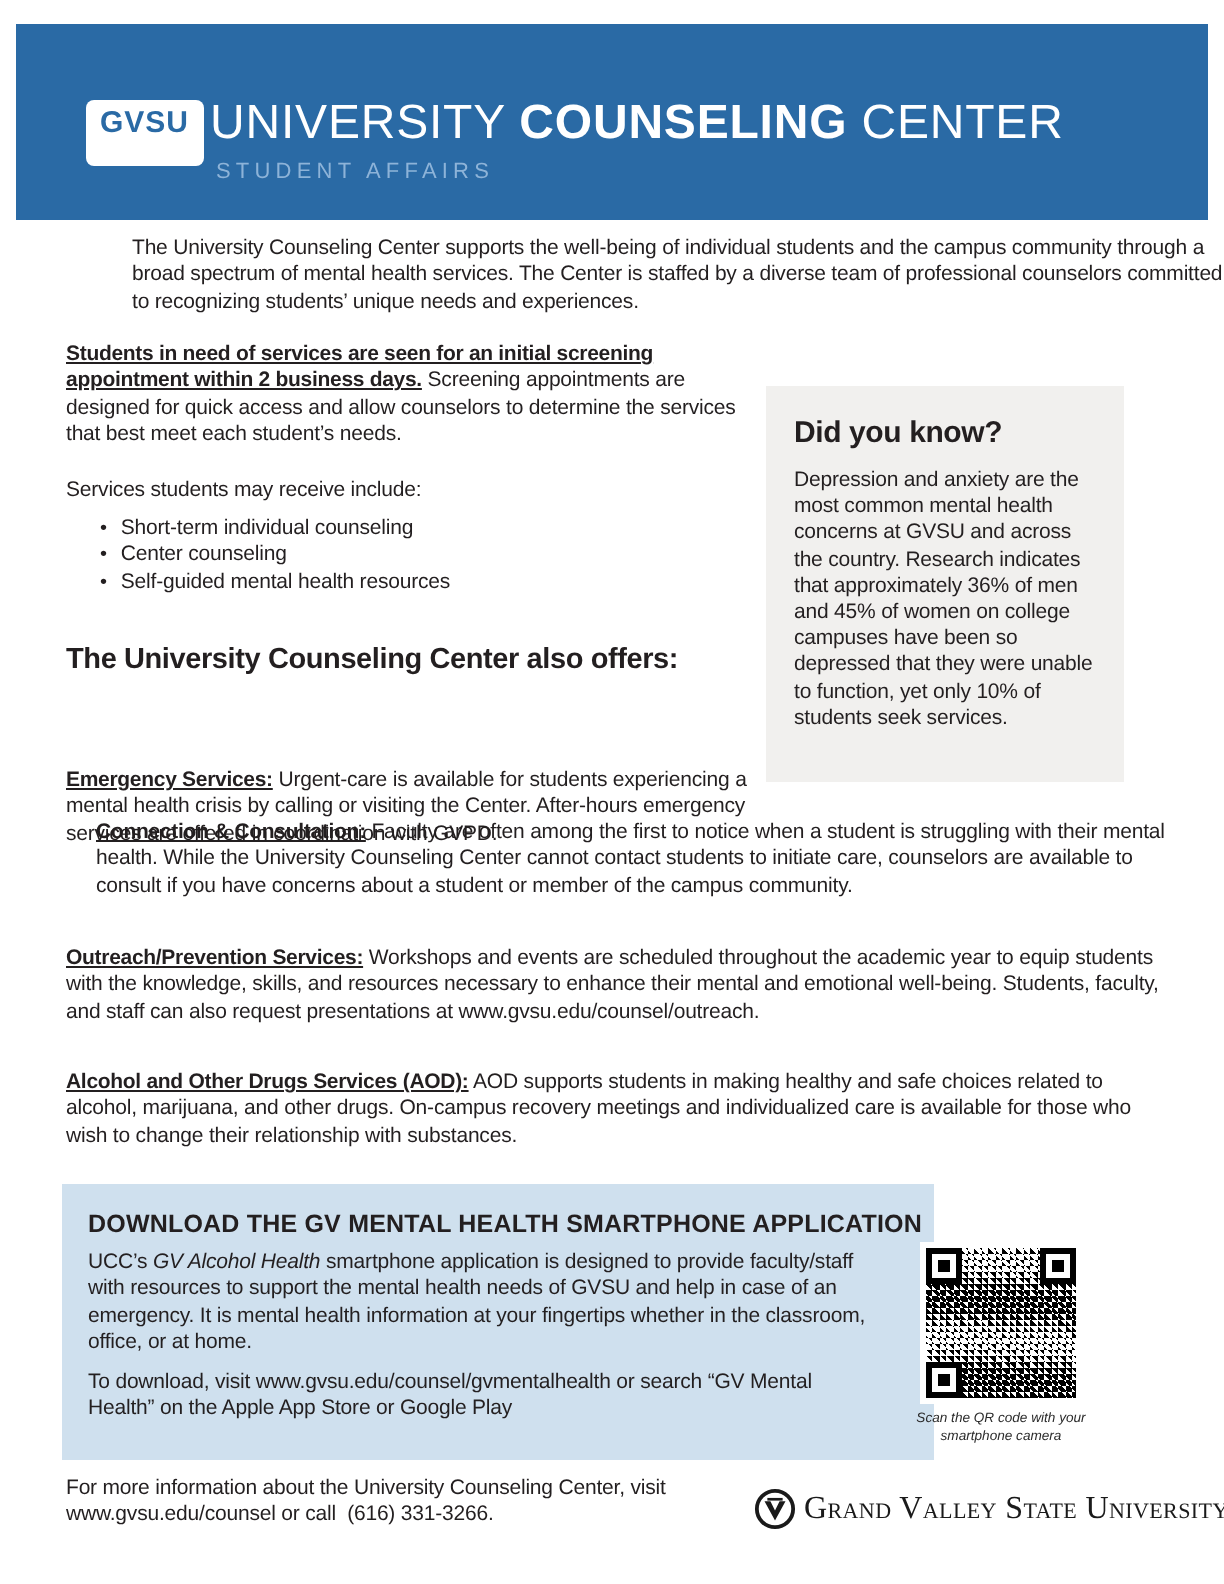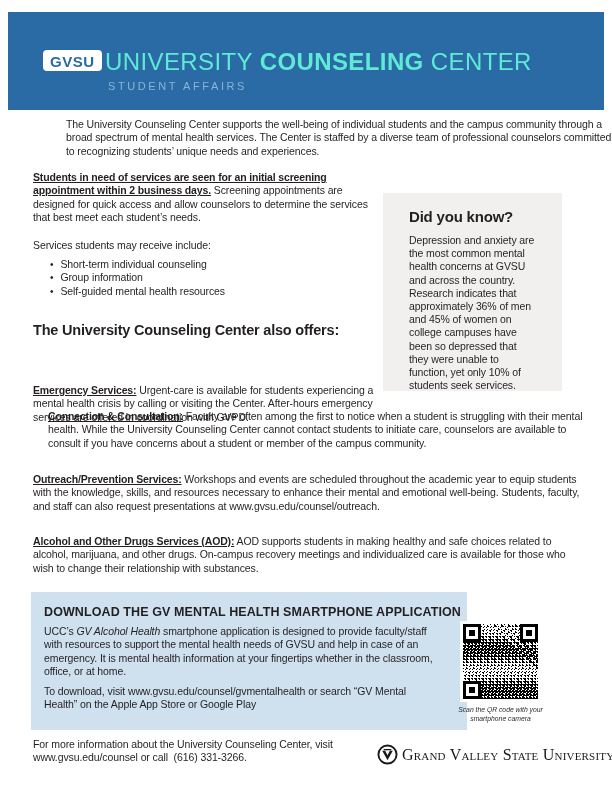--- a/index.html
+++ b/index.html
@@ -16,28 +16,28 @@
   .abs { position: absolute; }
 
   
   .band {
     position: absolute; left: 8px; top: 12px; width: 596px; height: 98px;
     background: #2a6aa5;
   }
   .badge {
     position: absolute; left: 35px; top: 38px;
     background: #ffffff; border-radius: 4px;
-    padding: 3px 7px 0 7px;
+    padding: 3px 7px 12px 7px;
   }
   .badge span {
     color: #2a6aa5; font-weight: bold; font-size: 15px; letter-spacing: 0.5px;
   }
   .band-title {
     position: absolute; left: 97px; top: 36px;
-    color: #5eead4; font-size: 24px; font-weight: normal; letter-spacing: 0.4px;
+    color: #ffffff; font-size: 24px; font-weight: normal; letter-spacing: 0.4px;
     white-space: nowrap;
   }
   .band-title strong { font-weight: bold; }
   .band-subtitle {
     position: absolute; left: 100px; top: 68px;
     color: #8db3d8; font-size: 11px; letter-spacing: 2.6px;
   }
 
   
   .para {
@@ -46,21 +46,21 @@
   .para strong { letter-spacing: -0.15px; text-decoration: underline; }
   .intro       { left: 48px; top: 118px; width: 549px; margin-left: 18px; }
   .screening   { left: 33px; top: 171px; width: 352px; }
   .svc-intro   { left: 33px; top: 239px; width: 352px; }
   .bullets     { left: 50px; top: 258px; width: 310px; list-style: none; }
   .bullets li  { font-size: 10.5px; line-height: 13.4px; letter-spacing: -0.1px; }
   .bullets li::before { content: "\2022"; margin-right: 7px; font-size: 10px; }
 
   .note-box {
     left: 383px; top: 193px; width: 179px; height: 198px;
-    background: #f1f0ee; padding: 15px 26px;
+    background: #f1f0ee; padding: 15px 14px;
   }
   .note-title { font-size: 15px; font-weight: bold; margin-bottom: 9px; letter-spacing: -0.2px; }
   .note-body  { font-size: 10.5px; line-height: 13.2px; letter-spacing: -0.1px; }
 
   .also-offers {
     left: 33px; top: 322px; width: 400px;
     font-size: 14.5px; font-weight: bold; letter-spacing: -0.2px;
   }
   .offer-0 { left: 33px; top: 348px; width: 352px; margin-top: 36px; }
   .offer-1 { left: 33px; top: 410px; width: 549px; margin-left: 15px; }
@@ -131,21 +131,21 @@
     <div class="band-subtitle">STUDENT AFFAIRS</div>
   </header>
 
   <p class="abs para intro">The University Counseling Center supports the well-being of individual students and the campus community through a broad spectrum of mental health services. The Center is staffed by a diverse team of professional counselors committed to recognizing students’ unique needs and experiences.</p>
 
   <p class="abs para screening"><strong>Students in need of services are seen for an initial screening appointment within 2 business days.</strong><span> Screening appointments are designed for quick access and allow counselors to determine the services that best meet each student’s needs.</span></p>
 
   <p class="abs para svc-intro">Services students may receive include:</p>
   <ul class="abs bullets">
     <li>Short-term individual counseling</li>
-    <li>Group information</li>
+    <li>Center counseling</li>
     <li>Self-guided mental health resources</li>
   </ul>
 
   <aside class="abs note-box">
     <div class="note-title">Did you know?</div>
     <div class="note-body">Depression and anxiety are the most common mental health concerns at GVSU and across the country. Research indicates that approximately 36% of men and 45% of women on college campuses have been so depressed that they were unable to function, yet only 10% of students seek services.</div>
   </aside>
 
   <h2 class="abs also-offers">The University Counseling Center also offers:</h2>
 

